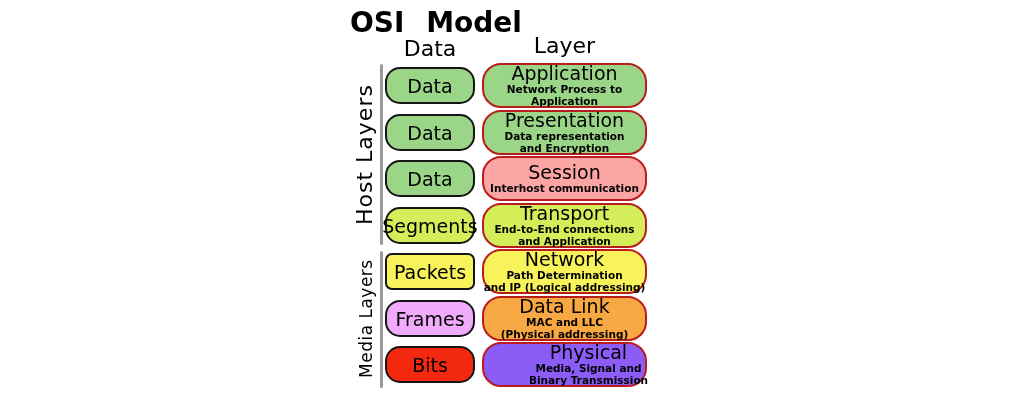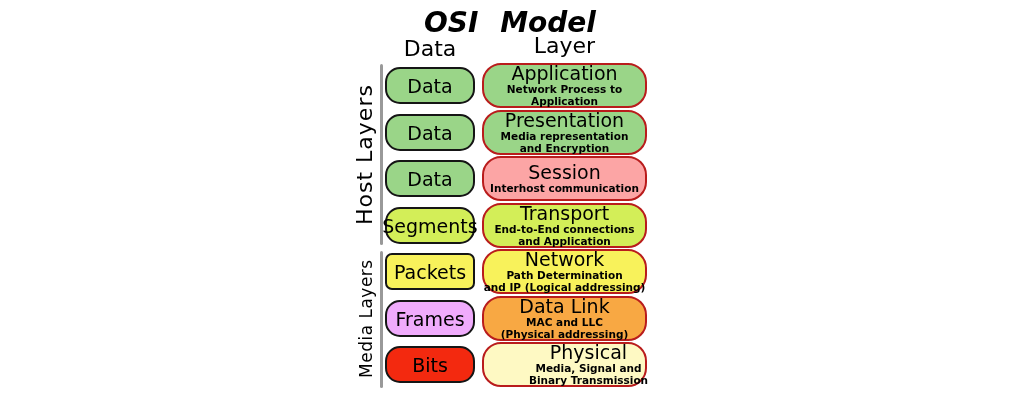--- a/index.html
+++ b/index.html
@@ -6,24 +6,22 @@
   .canvas {
     position:relative;
     width:1024px; height:400px;
     background:#ffffff;
     font-family:"DejaVu Sans","Liberation Sans",sans-serif;
     color:#000;
     overflow:hidden;
   }
   .title {
     position:absolute; top:6px; left:350px; width:320px;
-    text-align:center;
     font-size:28px; font-weight:bold;
     word-spacing:12px;
-    font-style:italic;
   }
   .col-header { position:absolute; text-align:center; font-size:22px; }
   .col-header.data  { top:36px; left:385px; width:90px;  }
   .col-header.layer { top:33px; left:482px; width:165px; }
 
   .row { position:absolute; left:385px; width:262px; height:47px; }
 
   .databox {
     position:absolute; left:0; top:4px;
     width:90px; height:37px;
@@ -86,21 +84,21 @@
       <div class="layer-desc">Application</div>
     </div>
   </div>
 
   <div class="row" style="top:110px">
     <div class="databox" style="background: rgb(154, 213, 136);">
       <span>Data</span>
     </div>
     <div class="layerbox" style="background: rgb(154, 213, 136);">
       <div class="layer-title">Presentation</div>
-      <div class="layer-desc">Media representation</div>
+      <div class="layer-desc">Data representation</div>
       <div class="layer-desc">and Encryption</div>
     </div>
   </div>
 
   <div class="row" style="top:156px">
     <div class="databox" style="background: rgb(154, 213, 136);">
       <span>Data</span>
     </div>
     <div class="layerbox" style="background: #fca5a5;">
       <div class="layer-title">Session</div>
@@ -139,20 +137,20 @@
       <div class="layer-title">Data Link</div>
       <div class="layer-desc">MAC and LLC</div>
       <div class="layer-desc">(Physical addressing)</div>
     </div>
   </div>
 
   <div class="row" style="top:342px">
     <div class="databox" style="background: rgb(243, 41, 15);">
       <span>Bits</span>
     </div>
-    <div class="layerbox" style="background: #fef9c3; padding-left: 48px;">
+    <div class="layerbox" style="background: #8b5cf6; padding-left: 48px;">
       <div class="layer-title">Physical</div>
       <div class="layer-desc">Media, Signal and</div>
       <div class="layer-desc">Binary Transmission</div>
     </div>
   </div>
 
 </div>
 
 </body></html>

